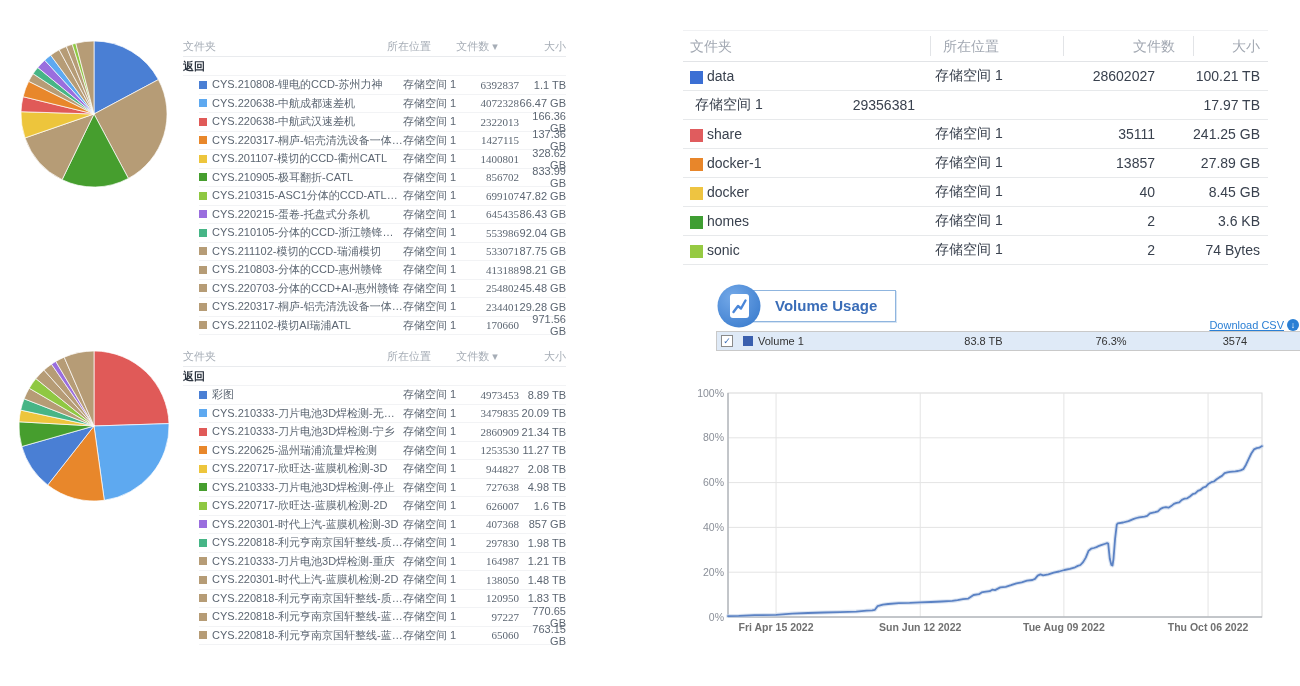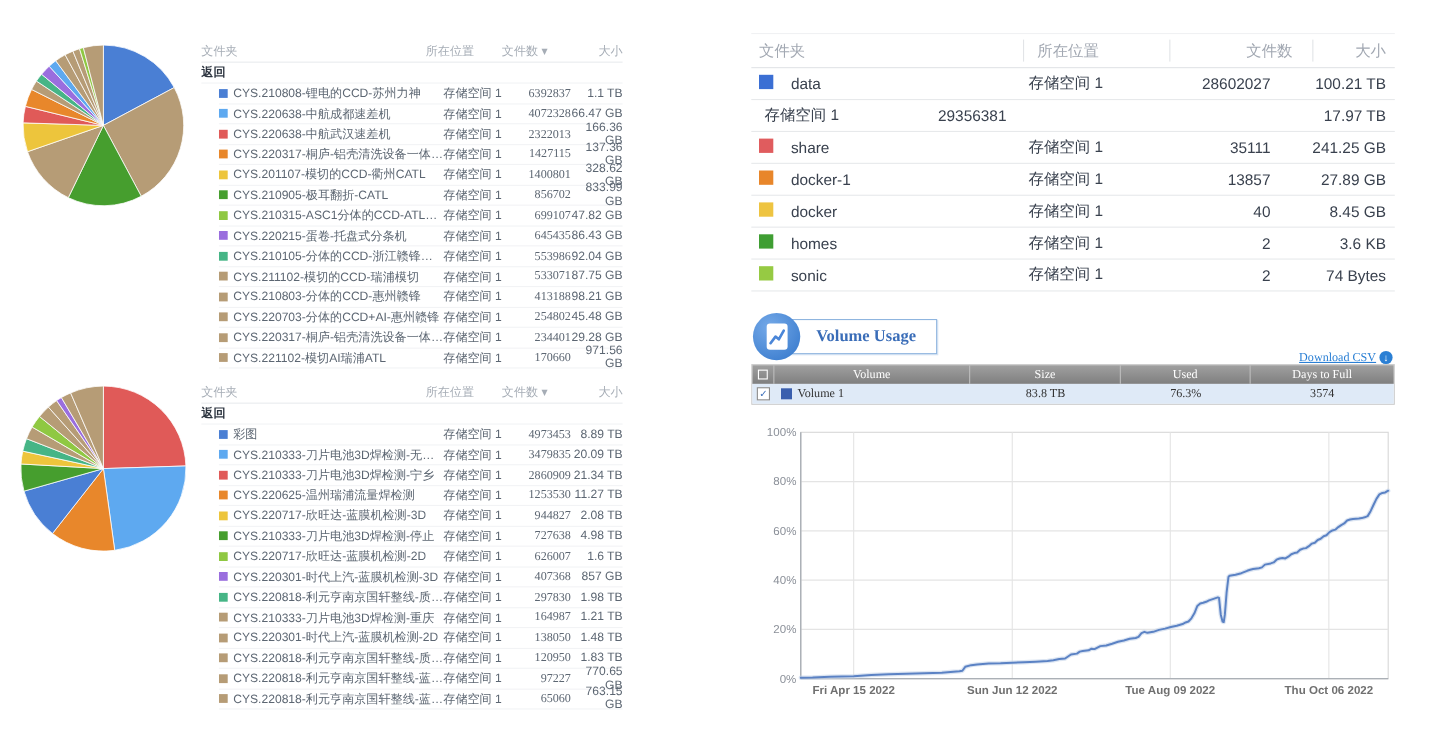--- a/index.html
+++ b/index.html
@@ -28,27 +28,27 @@
   
   .rtable{position:absolute;left:683px;top:30px;width:585px;font-size:14px;color:#39414e;}
   .rtable .hdr{display:flex;align-items:center;height:30px;border-bottom:1px solid #e2e4e7;border-top:1px solid #f0f1f3;color:#a2a8b2;}
   .rtable .hdr>div{height:20px;line-height:20px;border-right:1px solid #e2e4e7;}
   .rtable .hdr>div:last-child{border-right:none;}
   .rtable .h-name{flex:0 0 240px;padding-left:7px;}
   .rtable .h-loc{flex:0 0 120px;padding-left:12px;}
   .rtable .h-cnt{flex:0 0 130px;text-align:right;padding-right:18px;box-sizing:border-box;}
   .rtable .h-size{flex:1 1 auto;text-align:right;padding-right:8px;}
   .rtable .row{display:flex;align-items:center;height:28px;border-bottom:1px solid #e7e9eb;}
-  .rtable .r-name{flex:0 0 240px;display:flex;align-items:flex-start;gap:16px;padding-left:7px;box-sizing:border-box;}
+  .rtable .r-name{flex:0 0 240px;display:flex;align-items:flex-end;gap:4px;padding-left:7px;box-sizing:border-box;}
   .rtable .r-loc{flex:0 0 120px;padding-left:12px;box-sizing:border-box;}
   .rtable .r-cnt{flex:0 0 130px;text-align:right;padding-right:18px;box-sizing:border-box;}
   .rtable .r-size{flex:1 1 auto;text-align:right;padding-right:8px;}
   .rsw{width:13px;height:13px;flex:0 0 13px;display:inline-block;}
   
-  .vwidget{position:absolute;left:683px;top:283px;width:585px;font-family:Liberation Serif, serif;}
+  .vwidget{position:absolute;left:716px;top:283px;width:585px;}
   .vu-head{position:relative;height:48px;}
   .vu-iconwrap{position:absolute;left:0;top:0;z-index:2;}
   .vu-titlebox{position:absolute;left:26px;top:7px;height:30px;line-height:30px;padding:0 18px 0 32px;
     border:1px solid #8fb5df;box-shadow:1px 1px 0 #d7e5f4;background:#fff;
     color:#3a6db8;font-weight:bold;font-size:15px;}
   .vu-dl{position:absolute;right:2px;top:36px;font-size:11px;color:#2a7fd4;display:flex;align-items:center;gap:3px;cursor:pointer;}
   .vu-dl .lbl{text-decoration:underline;}
   .vu-dlicon{width:12px;height:12px;border-radius:50%;background:#2a7fd4;color:#fff;font-size:9px;line-height:12px;text-align:center;display:inline-block;}
   .vu-table{border:1px solid #c9c9c9;font-size:11px;}
   .vu-thead{display:flex;height:17px;background:linear-gradient(#a0a0a0,#7f7f7f);color:#fff;}
@@ -467,29 +467,20 @@
         <rect x="14" y="11" width="19" height="24" rx="3" fill="#ffffff"></rect>
         <polyline points="17.5,29 22,23 25,25.5 29.5,17.5" stroke="#4a86d8" stroke-width="2.4" fill="none" stroke-linecap="round" stroke-linejoin="round"></polyline>
       </svg>
     </div>
     <div class="vu-dl">
       <span class="lbl">Download CSV</span>
       <span class="vu-dlicon">↓</span>
     </div>
   </div>
   <div class="vu-table">
-    <div class="vu-thead">
-      <div class="col-cb">
-          <span class="cb-hdr"></span>
-        </div>
-      <div class="col-volume">Volume</div>
-      <div class="col-size">Size</div>
-      <div class="col-used">Used</div>
-      <div class="col-days">Days to Full</div>
-    </div>
     <div class="vu-trow">
       <div class="col-cb">
           <span class="cb">✓</span>
         </div>
       <div class="col-volume">
         <span class="vsw"></span>
         <span>Volume 1</span>
       </div>
       <div class="col-size">83.8 TB</div>
       <div class="col-used">76.3%</div>

